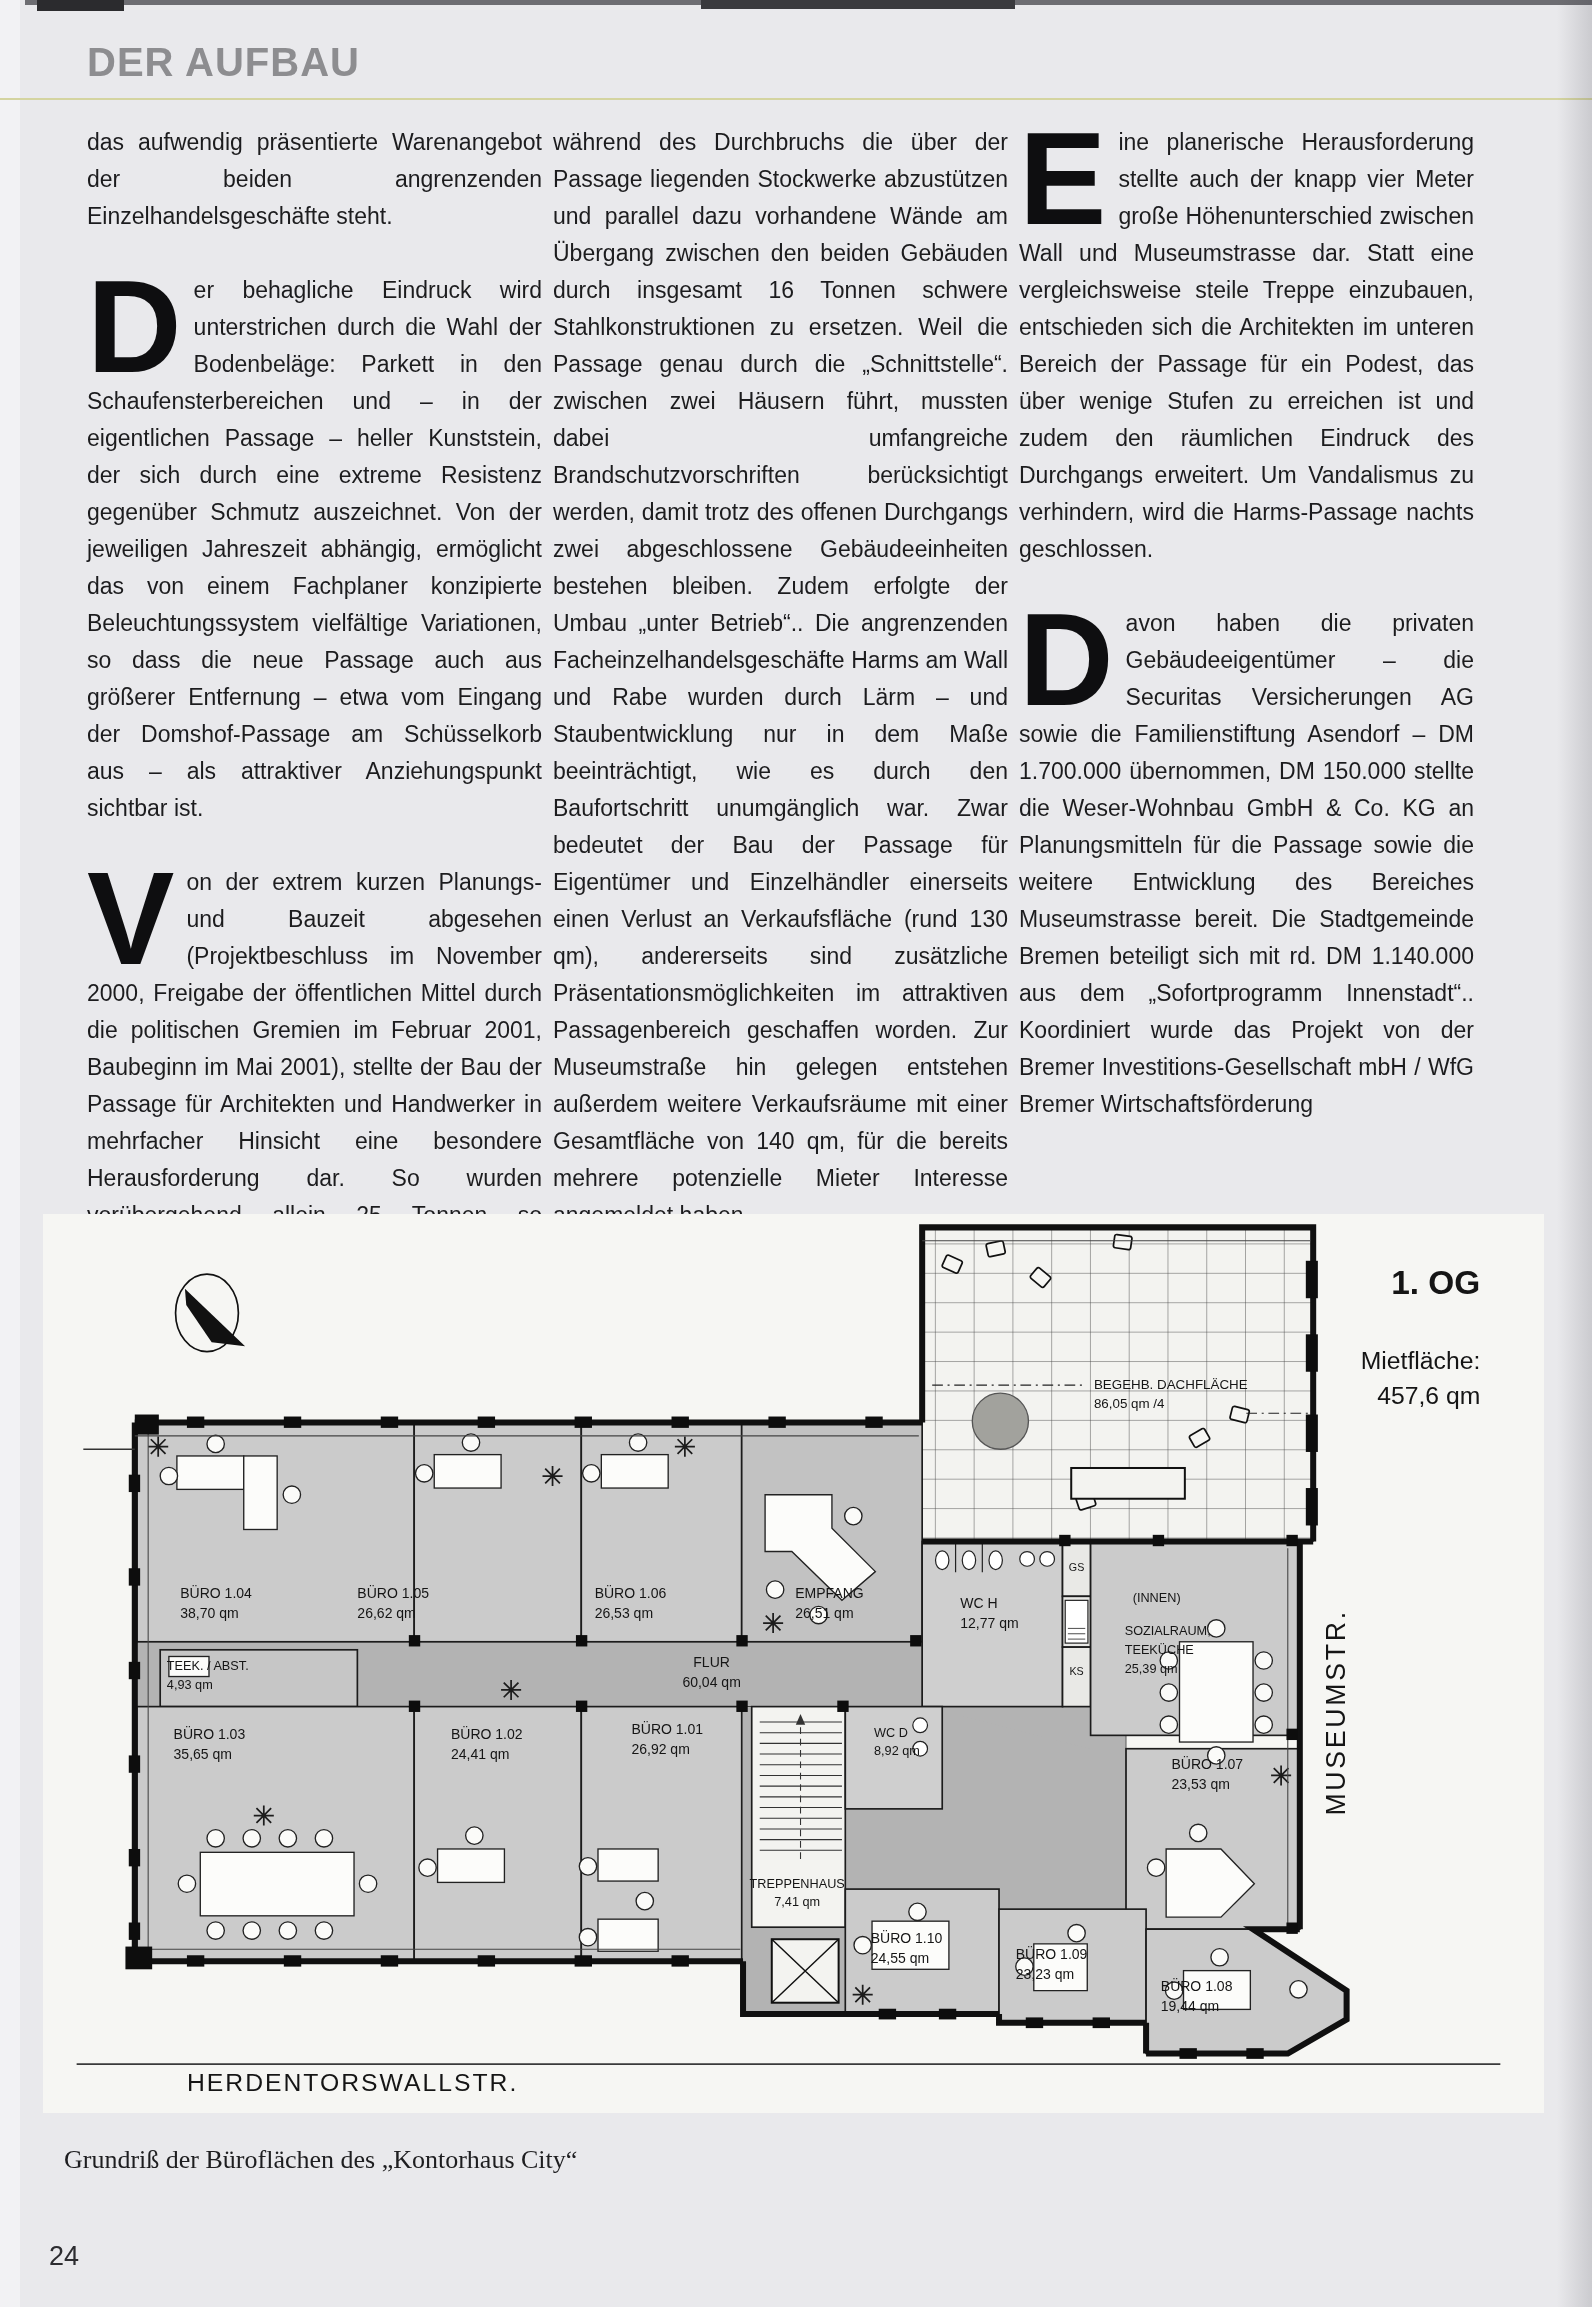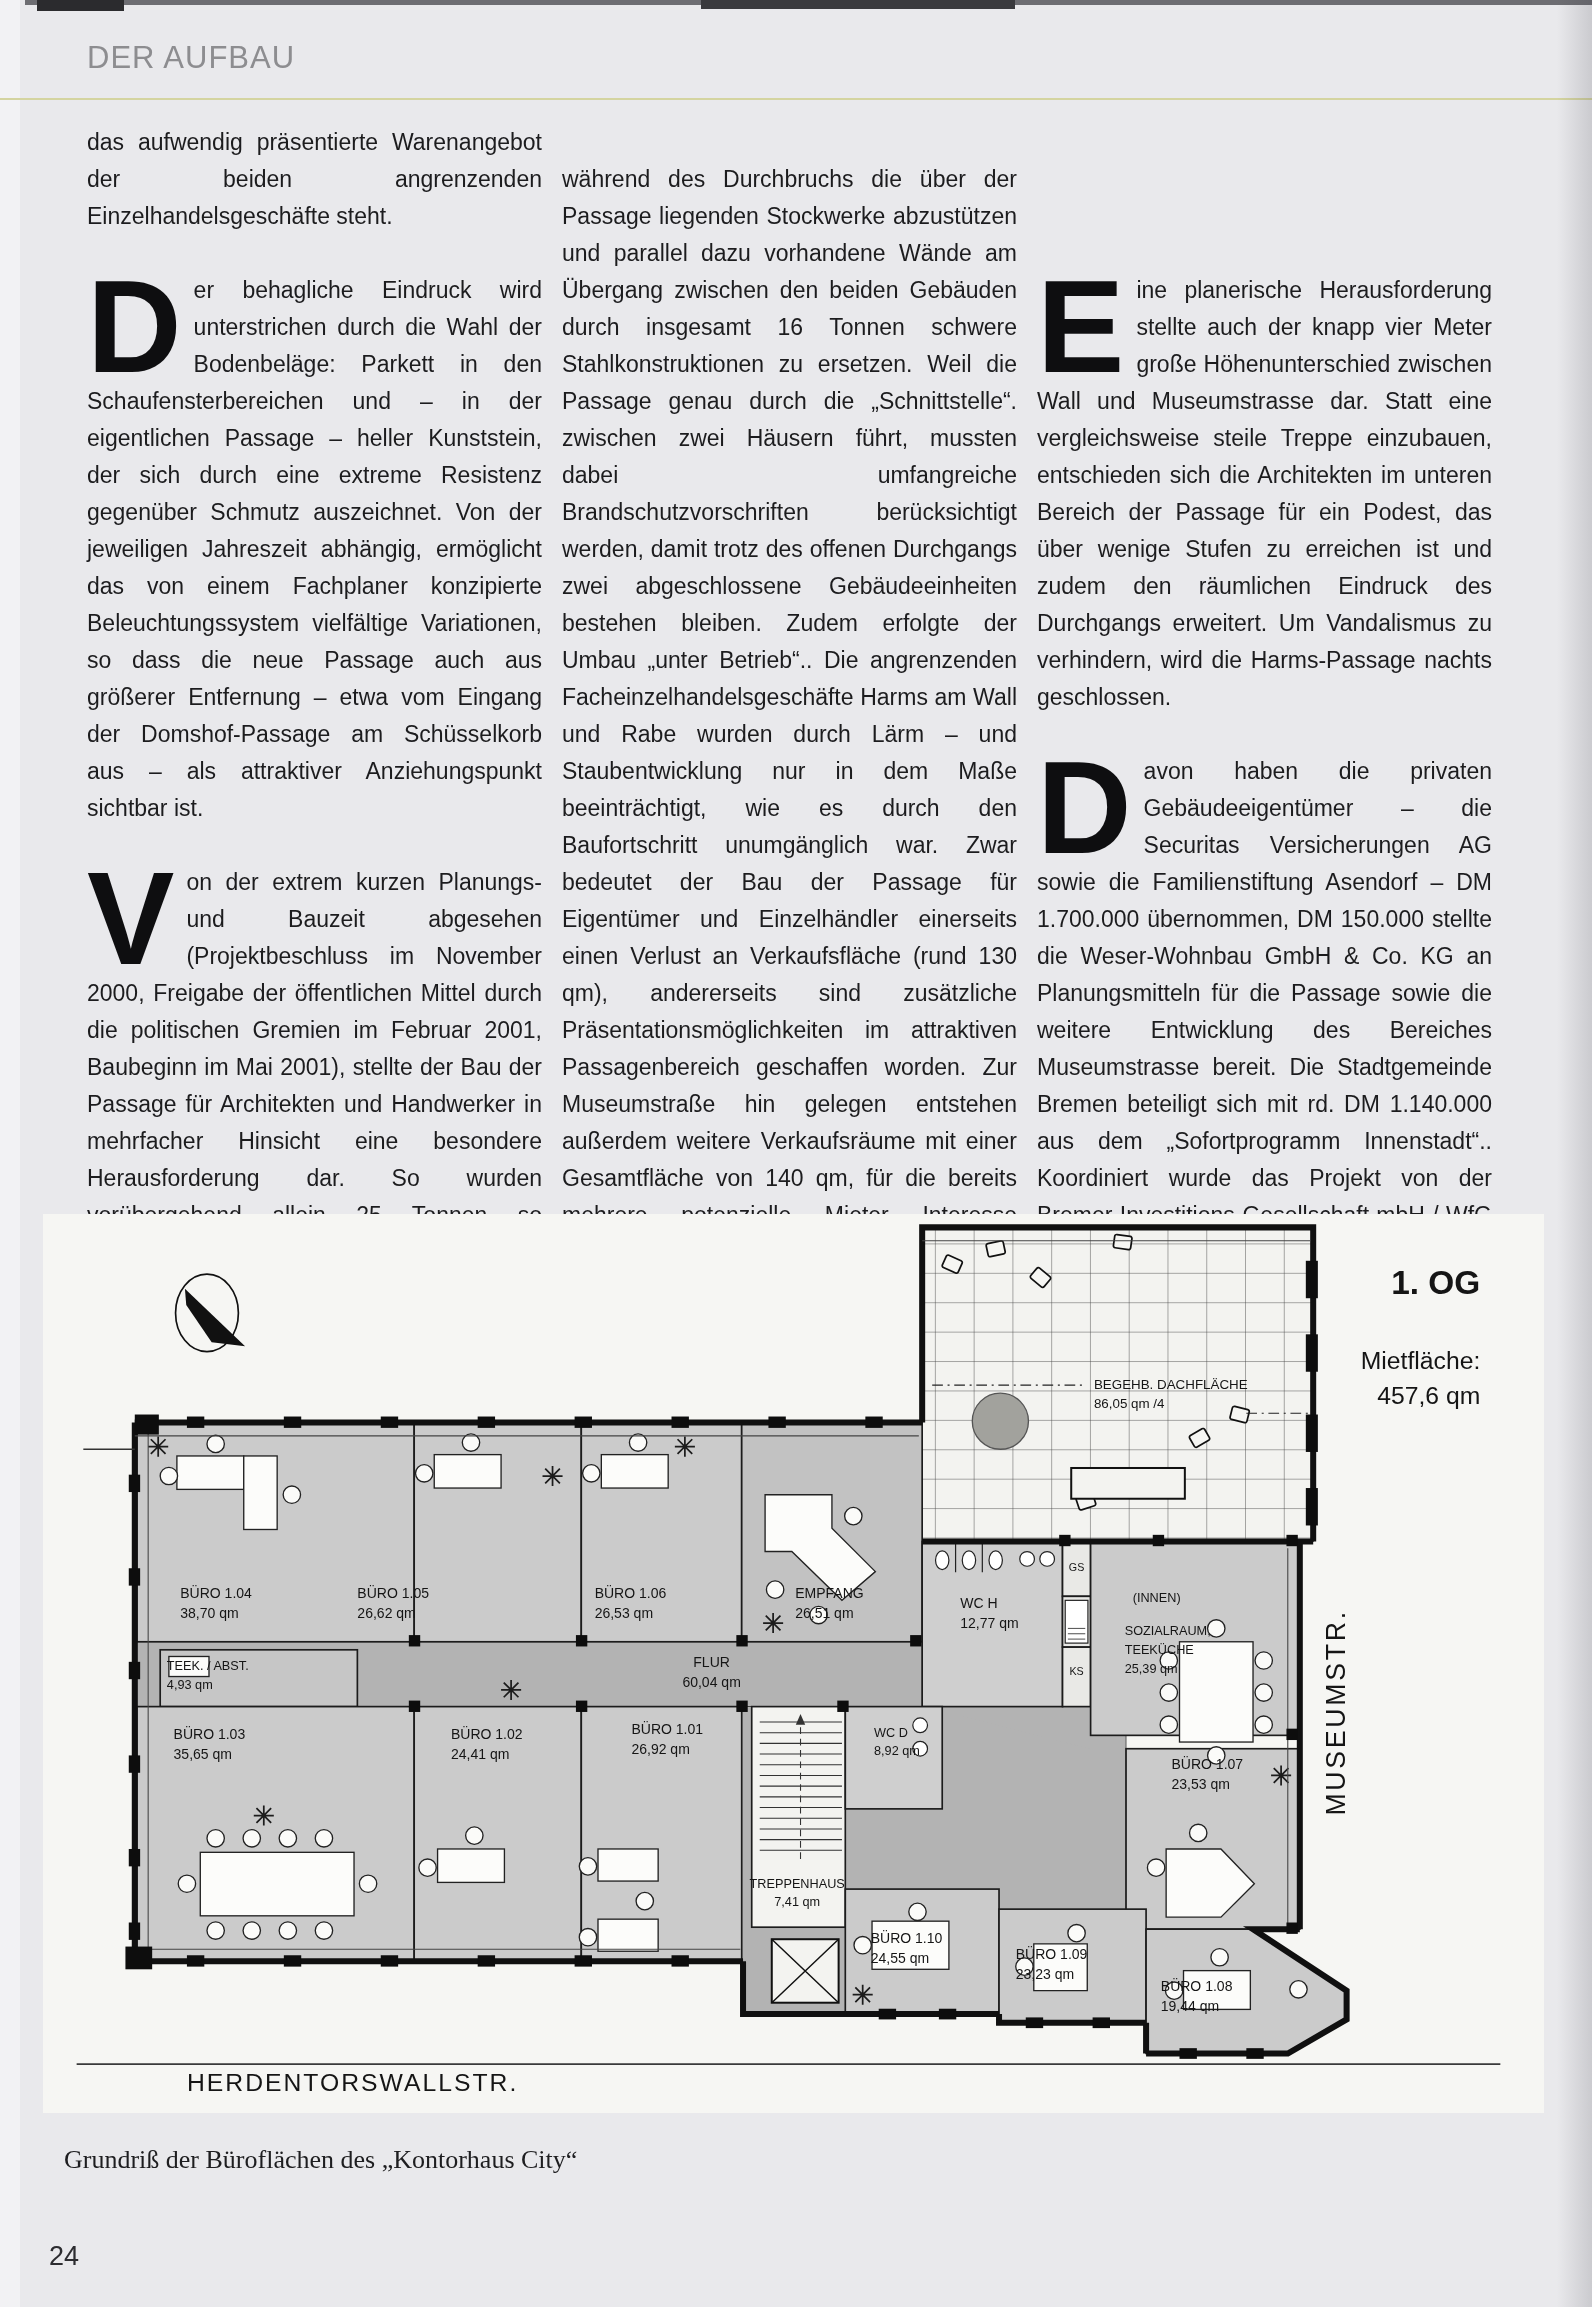--- a/index.html
+++ b/index.html
@@ -4,24 +4,24 @@
 <style>
   html,body{margin:0;padding:0;background:#d9d9de;}
   .page{position:relative;width:1593px;height:2307px;background:#e9e9ec;overflow:hidden;
         font-family:"Liberation Sans",sans-serif;color:#1c1c1e;}
   .scan-strip{position:absolute;top:0;left:25.4px;width:1567px;height:4.7px;background:#6d6d72;}
   .scan-blob1{position:absolute;top:0;left:37px;width:87px;height:11.4px;background:#2b2b2e;}
   .scan-blob2{position:absolute;top:0;left:701px;width:314px;height:8.7px;background:#3a3a3e;}
   .edge-shade{position:absolute;top:0;right:0;width:36px;height:100%;
               background:linear-gradient(to right, rgba(0,0,0,0), rgba(60,60,70,0.18));}
   .left-light{position:absolute;top:0;left:0;width:20px;height:100%;background:#f2f2f4;}
-  .header-title{position:absolute;left:87px;top:40px;font-size:31px;font-weight:normal;
+  .header-title{position:absolute;left:87px;top:40px;font-size:40px;font-weight:bold;
                 color:#8d8d90;letter-spacing:1px;}
   .rule{position:absolute;left:0;top:98px;width:1593px;height:2px;background:#d4d4a0;}
-  .columns{position:absolute;left:87px;top:124px;width:1422px;display:flex;gap:20px;align-items:flex-end;}
+  .columns{position:absolute;left:87px;top:124px;width:1422px;display:flex;gap:11px;}
   .col{width:455px;font-size:23px;line-height:37px;text-align:justify;}
   .col p{margin:0 0 37px 0;}
   .dropcap{float:left;font-weight:bold;font-size:131px;line-height:0.74;
            margin:6.7px 12px 0 0;color:#0e0e10;}
   .dropcap:empty{display:none;}
   .plan-box{position:absolute;left:43px;top:1214px;width:1501px;height:899px;background:#f6f6f3;}
   .caption{position:absolute;left:64px;top:2145px;font-family:"Liberation Serif",serif;
            font-size:26px;color:#1e1e20;}
   .pagenum{position:absolute;left:49px;top:2241px;font-size:27px;color:#2c2c30;}
   svg text{font-family:"Liberation Sans",sans-serif;}

